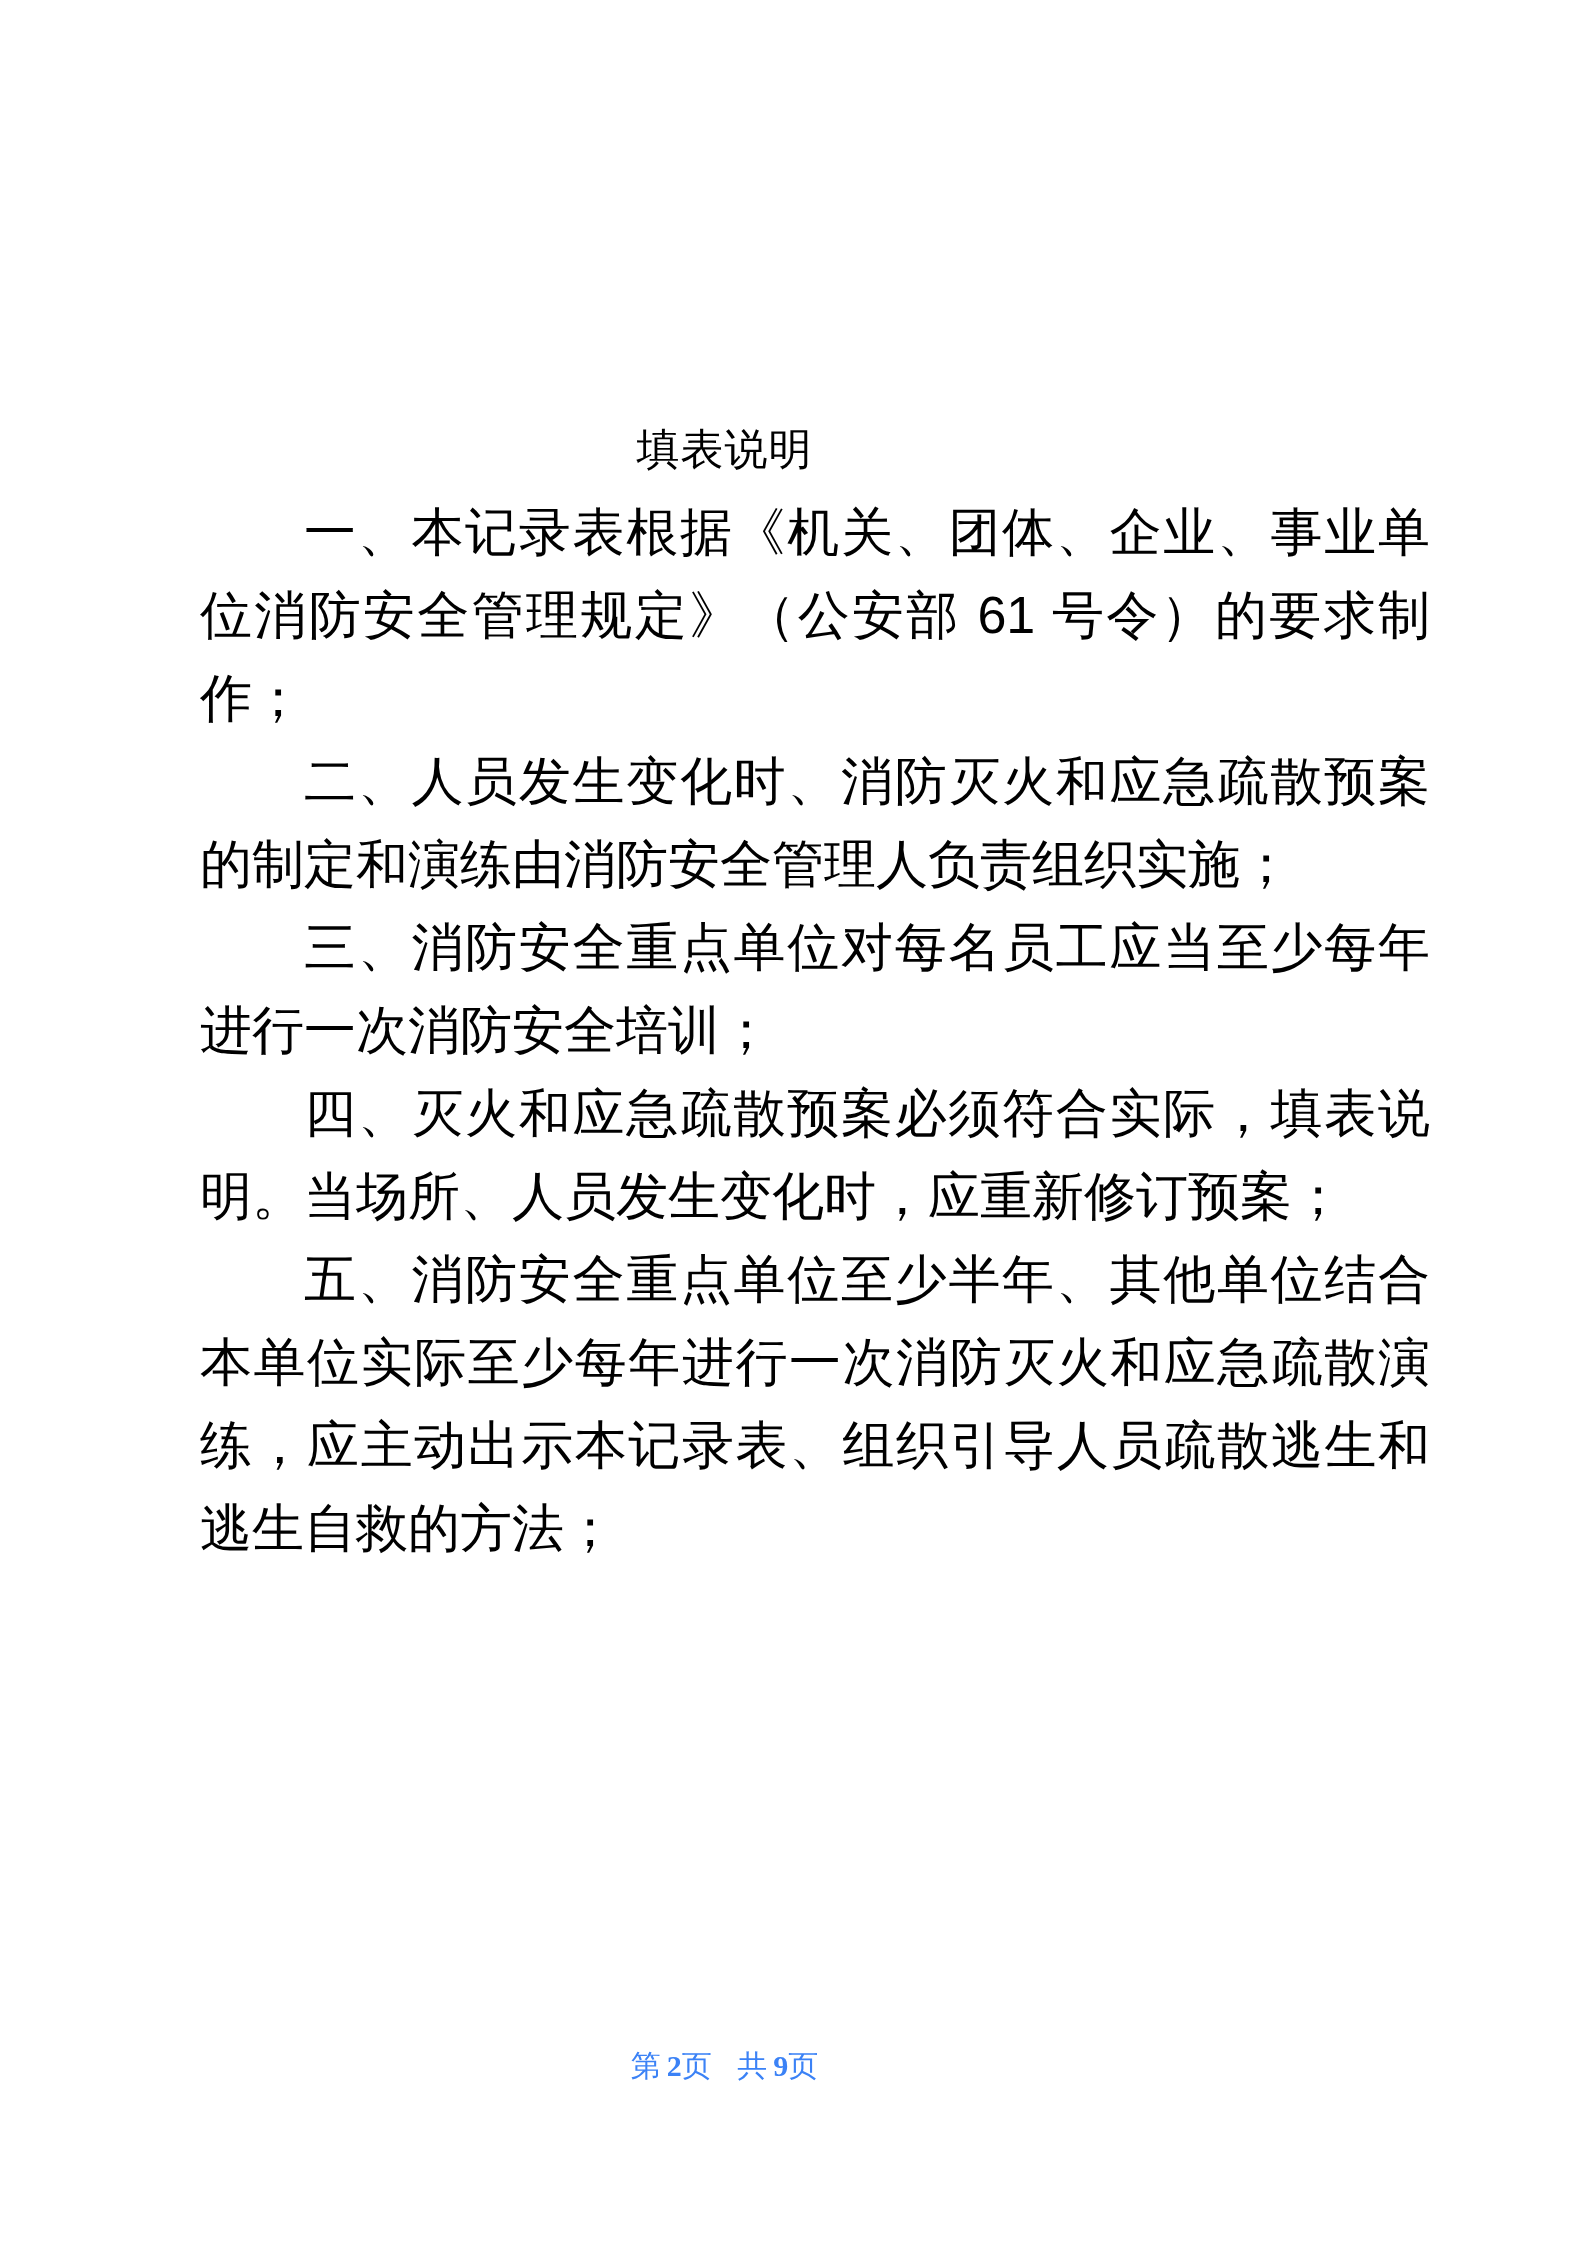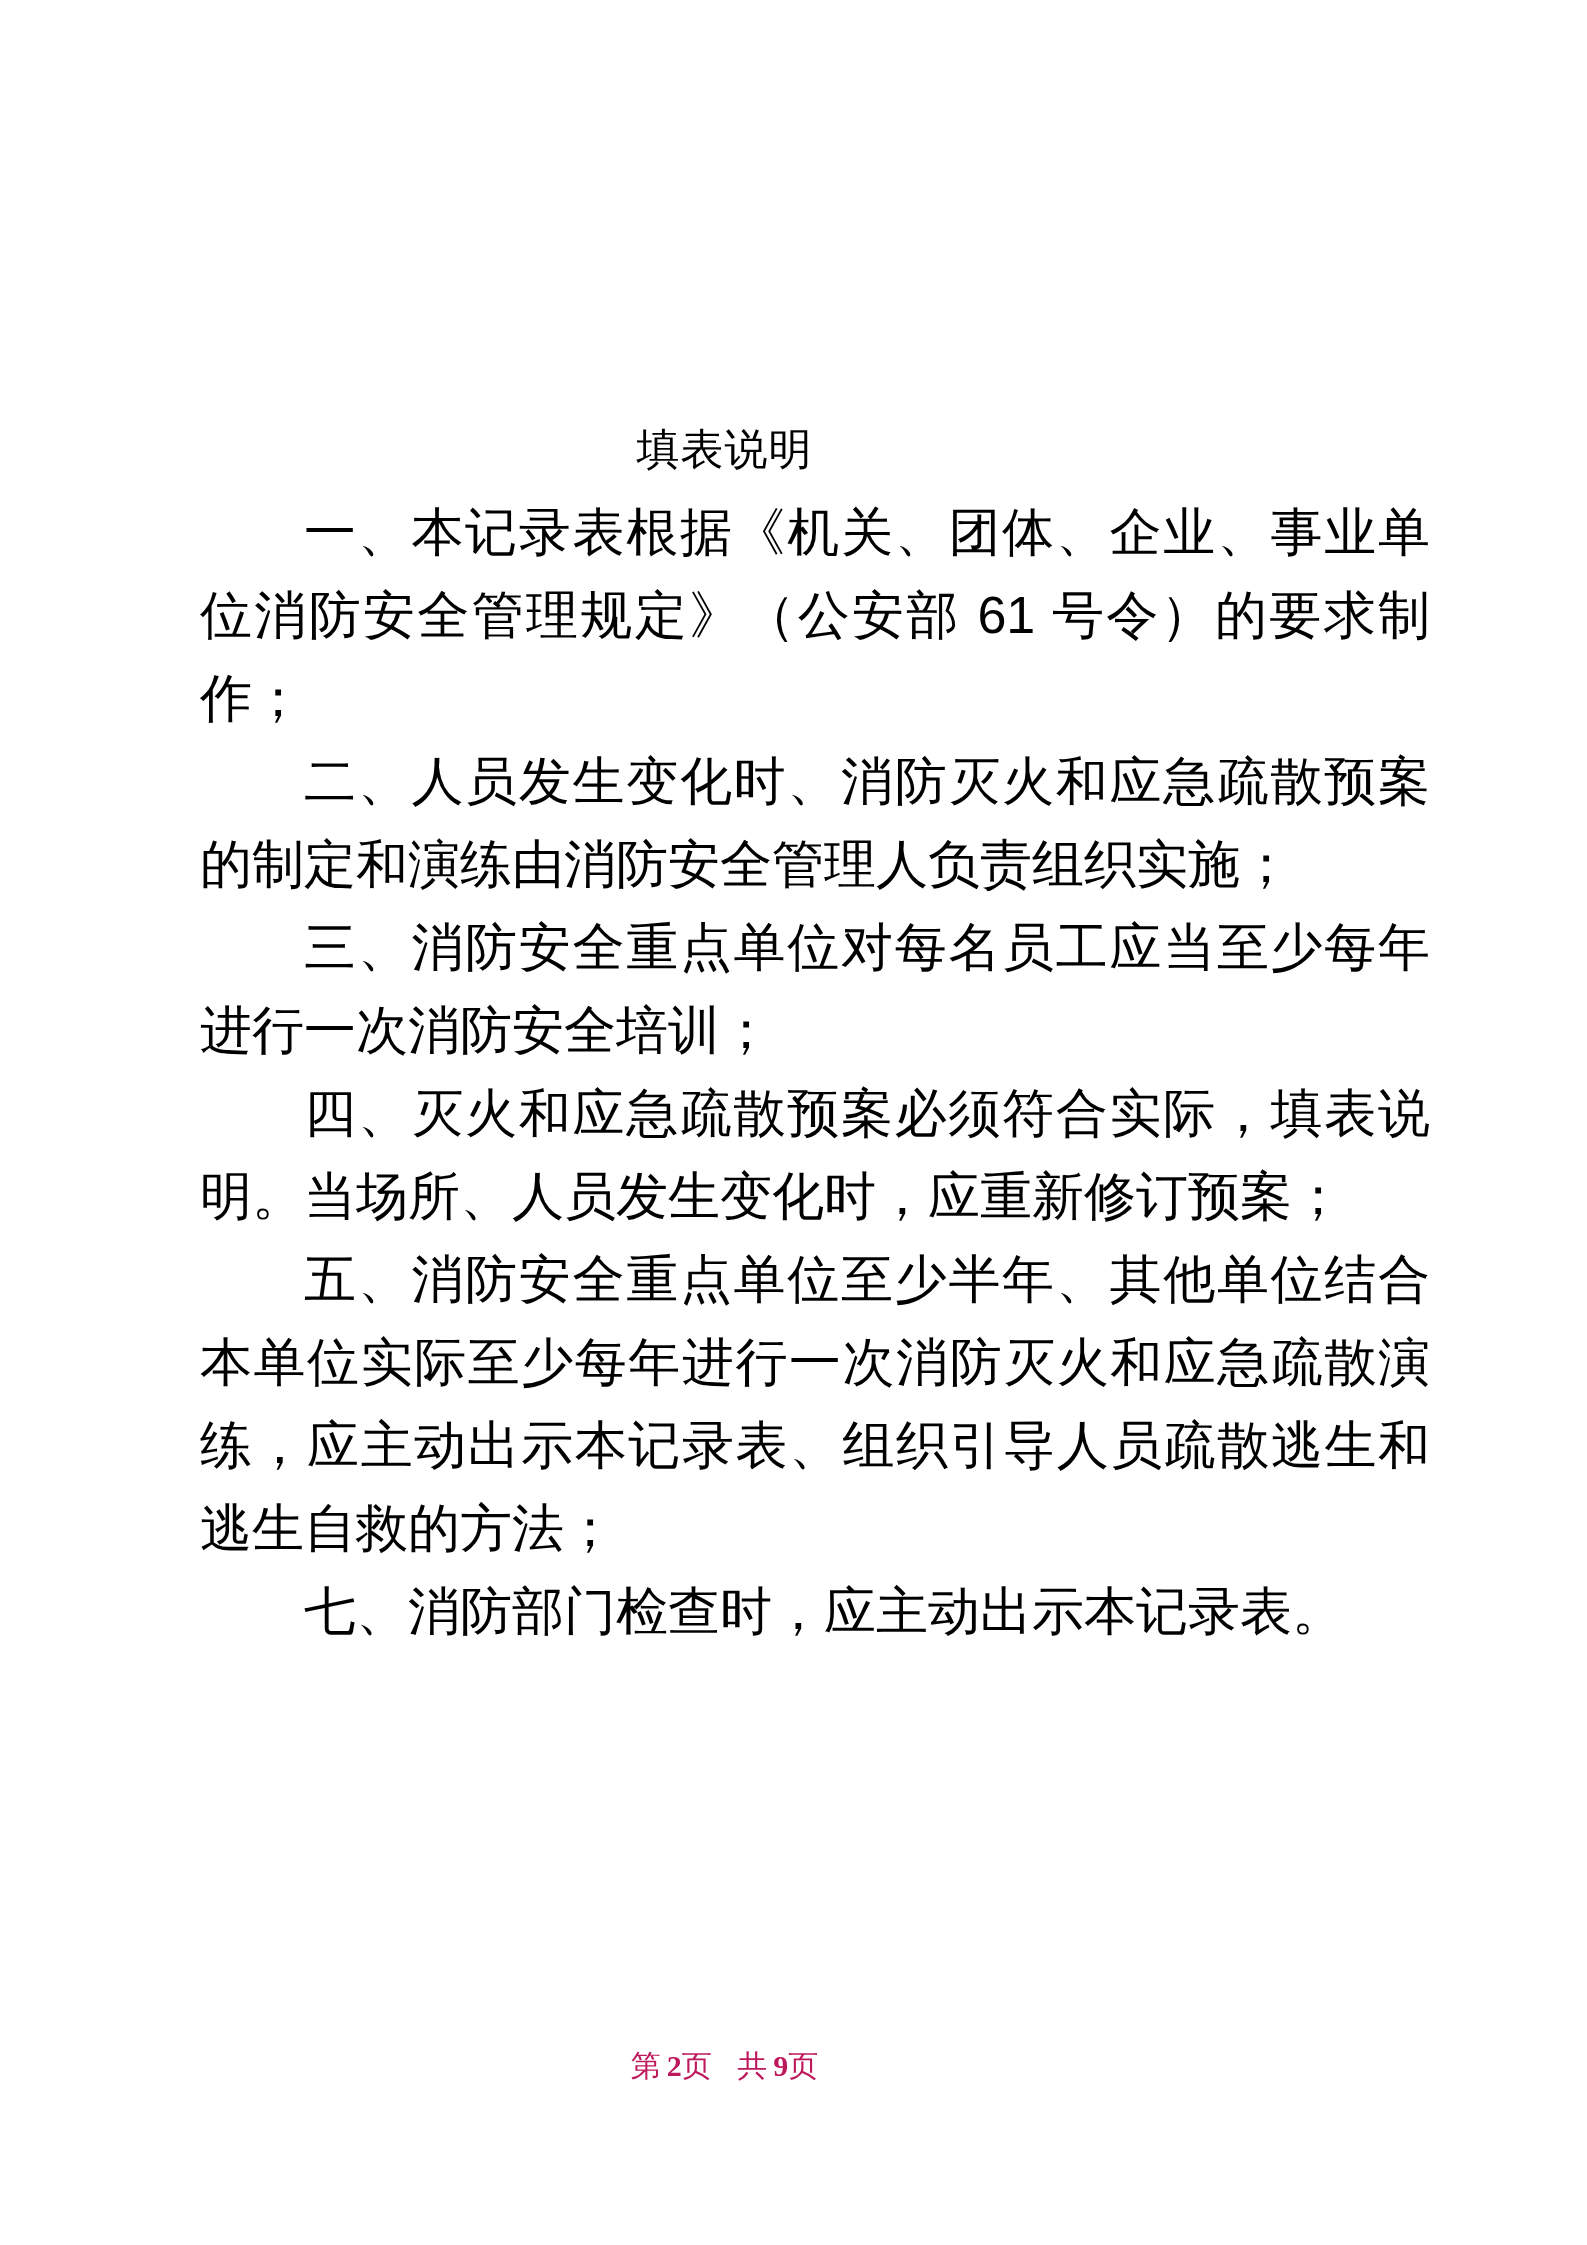--- a/index.html
+++ b/index.html
@@ -41,21 +41,21 @@
   }
   .footer {
     position: absolute;
     top: 2048px;
     left: 0;
     width: 100%;
     text-align: center;
     font-family: "Liberation Serif", serif;
     font-size: 30px;
     line-height: 36px;
-    color: #be185d;
+    color: #3b82f6;
   }
   .footer .num {
     font-weight: 700;
     margin-left: 0.20em;
   }
   .footer .total-group {
     margin-left: 0.85em;
   }
 </style>
 </head>
@@ -64,20 +64,19 @@
 <div class="page">
 
   <h1 class="doc-title">填表说明</h1>
 
   <main class="content">
     <p class="para">一、本记录表根据《机关、团体、企业、事业单位消防安全管理规定》（公安部 61 号令）的要求制作；</p>
     <p class="para">二、人员发生变化时、消防灭火和应急疏散预案的制定和演练由消防安全管理人负责组织实施；</p>
     <p class="para">三、消防安全重点单位对每名员工应当至少每年进行一次消防安全培训；</p>
     <p class="para">四、灭火和应急疏散预案必须符合实际，填表说明。当场所、人员发生变化时，应重新修订预案；</p>
     <p class="para">五、消防安全重点单位至少半年、其他单位结合本单位实际至少每年进行一次消防灭火和应急疏散演练，应主动出示本记录表、组织引导人员疏散逃生和逃生自救的方法；</p>
-    <p class="para">七、消防部门检查时，应主动出示本记录表。</p>
   </main>
 
   <div class="footer">
     <span>第</span><span class="num">2</span><span>页</span><span class="total-group">共</span><span class="num">9</span><span>页</span>
   </div>
 
 </div>
 
 </body></html>

